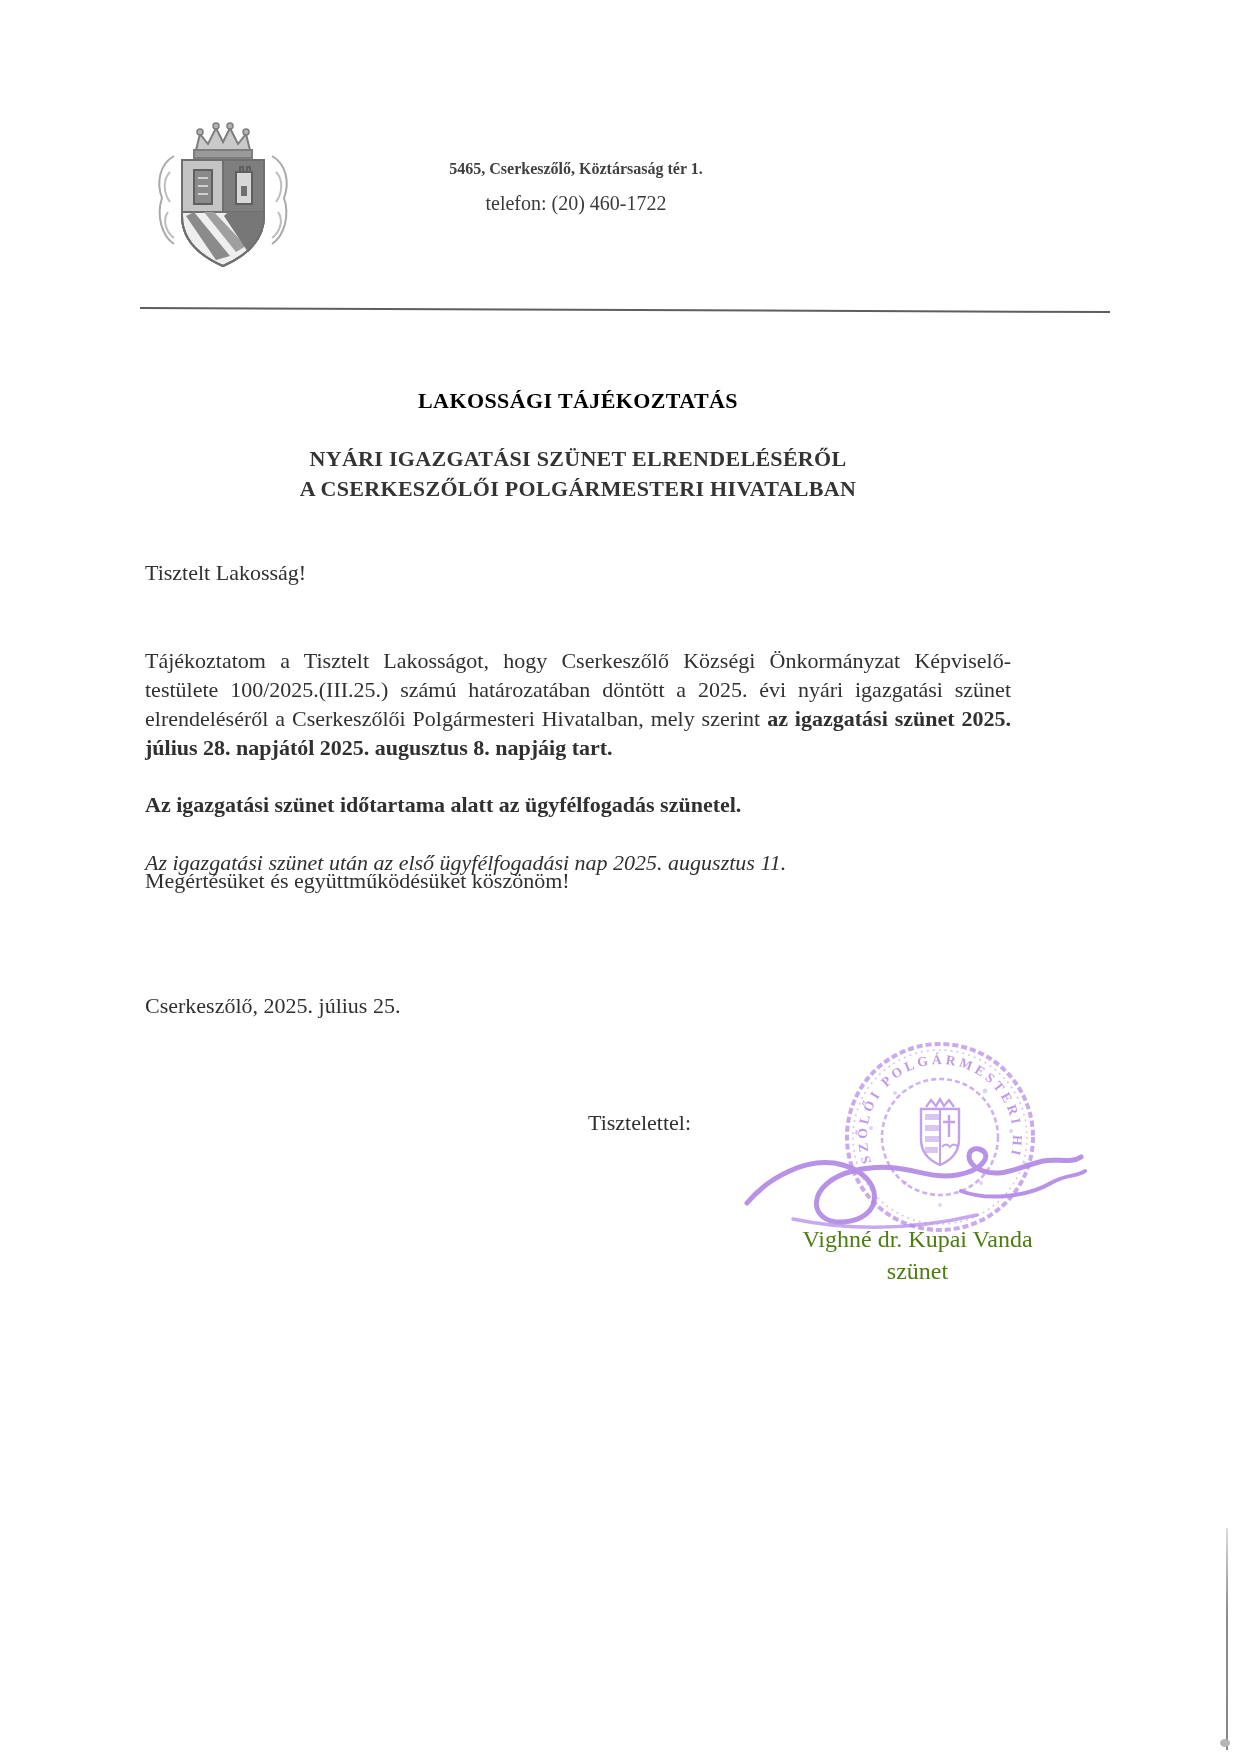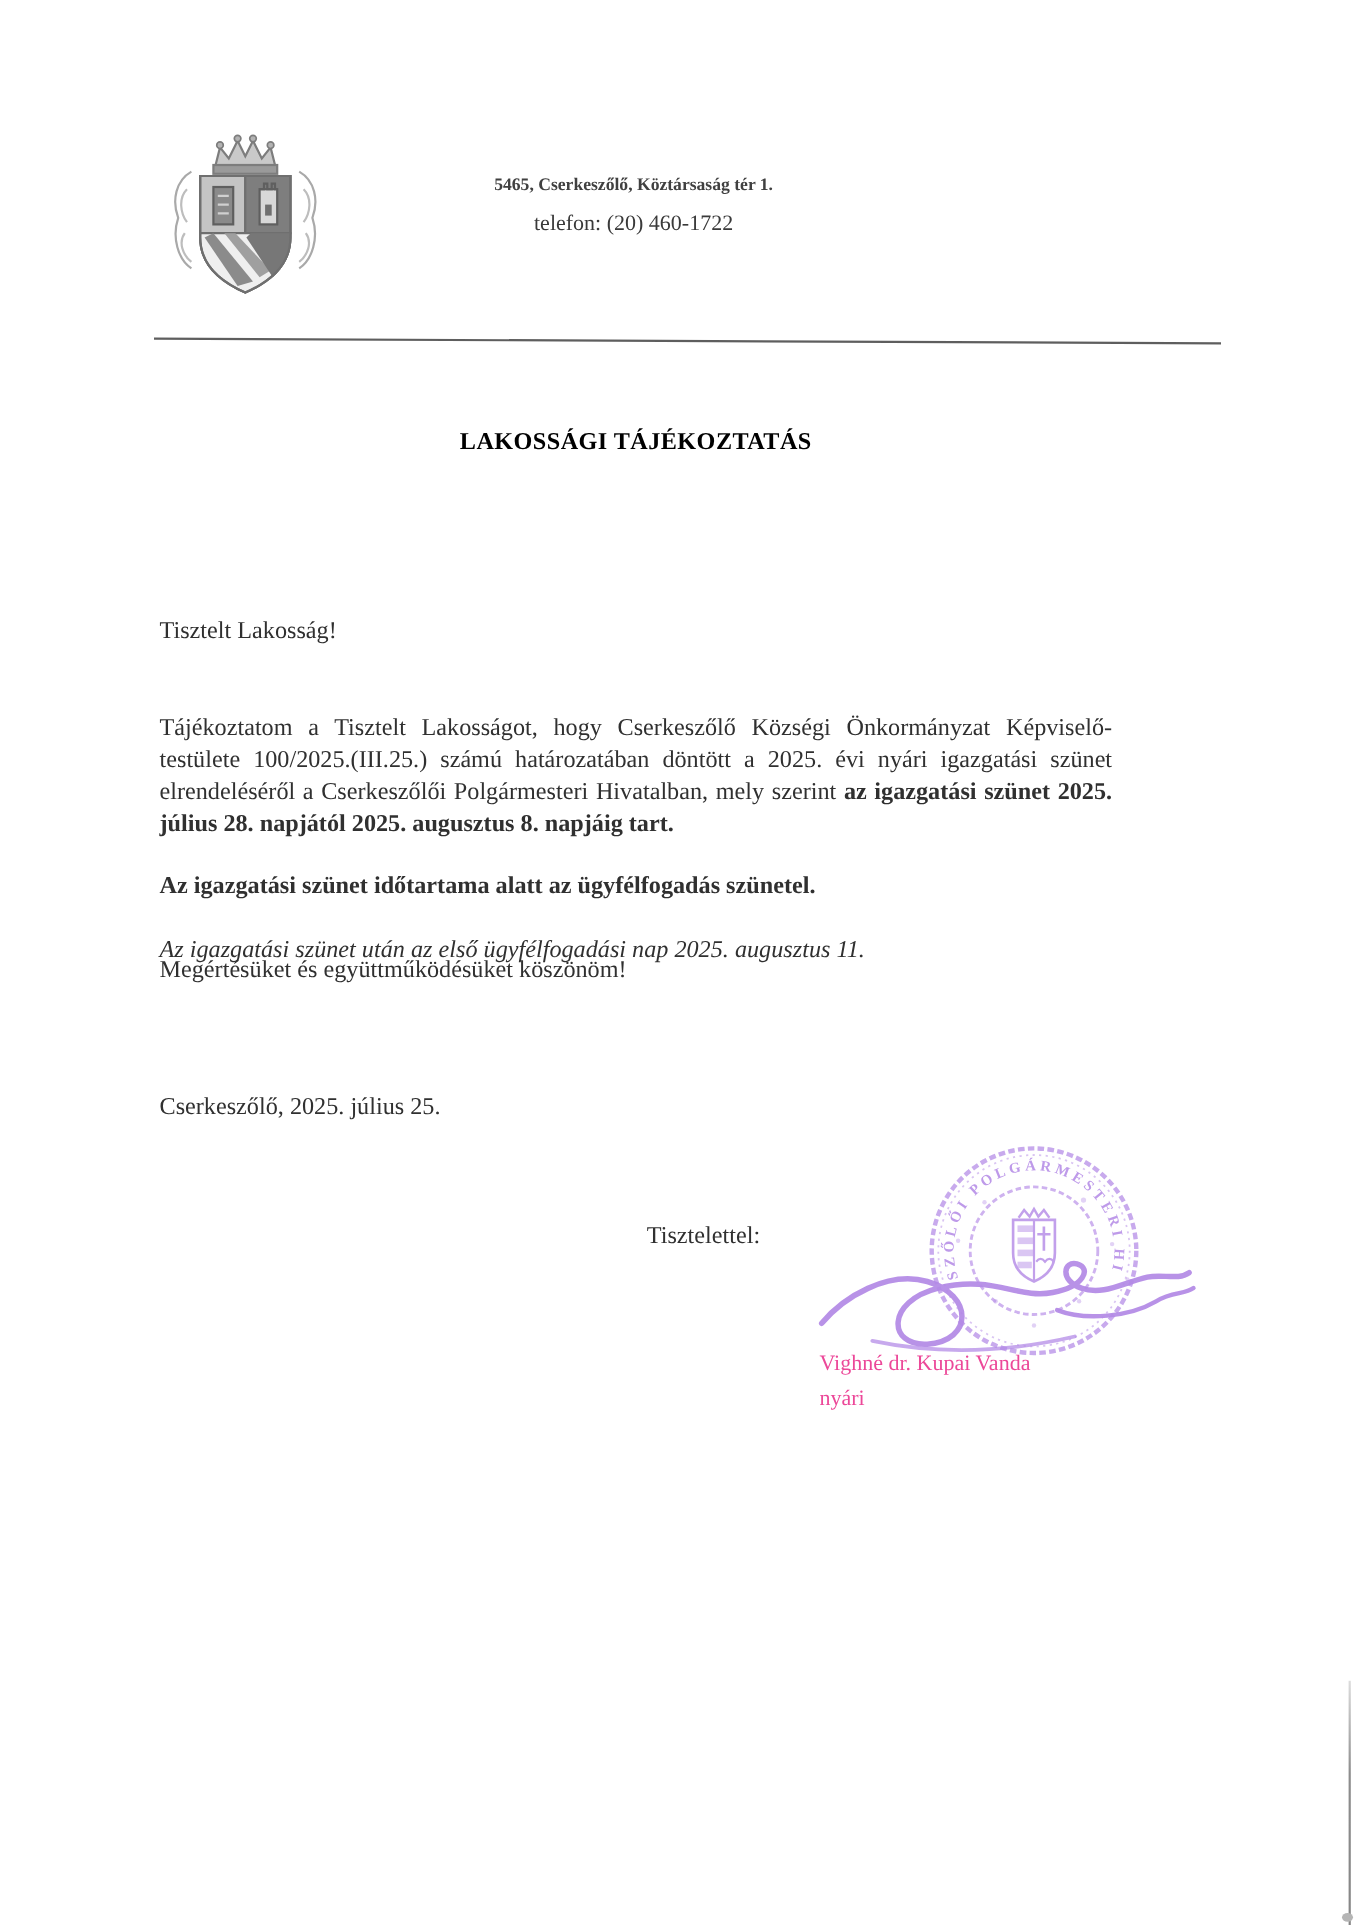--- a/index.html
+++ b/index.html
@@ -24,21 +24,21 @@
   .body-text{font-size:22px;line-height:29px;color:#303030;}
   .salutation{left:145px;top:558px;width:866px;}
   .para1{left:145px;top:646px;width:866px;text-align:justify;}
   .para2{left:145px;top:790px;width:866px;font-weight:bold;}
   .para3{left:145px;top:848px;width:866px;font-style:italic;}
   .para4{left:145px;top:866px;width:866px;font-family:Liberation Serif, serif;}
   .dateline{left:145px;top:991px;width:866px;}
   .closing{left:588px;top:1108px;}
 
   .stamp-wrap{left:735px;top:1033px;width:360px;height:208px;pointer-events:none;}
-  .signer-block{left:745px;top:1223px;width:345px;text-align:left;font-size:20px;line-height:32px;color:#ec4899;}
+  .signer-block{left:745px;top:1223px;width:345px;text-align:center;font-size:24px;line-height:32px;color:#4d7c0f;}
 
   .scan-line{left:1226px;top:1528px;width:2px;height:222px;
     background:linear-gradient(to bottom, rgba(140,140,140,.30), #8d8d8d 38%, #868686);}
   .scan-dot{left:1220px;top:1739px;width:10px;height:8px;border-radius:50%;background:#b5b5b5;}
 </style>
 </head>
 <body>
 
 <div class="page">
 
@@ -80,20 +80,24 @@
   </svg>
 
   <div class="abs header-text">
     <div class="org-address">5465, Cserkeszőlő, Köztársaság tér 1.</div>
     <div class="org-phone">telefon: (20) 460-1722</div>
   </div>
 
   <div class="abs divider"></div>
 
   <div class="abs doc-title">LAKOSSÁGI TÁJÉKOZTATÁS</div>
+  <div class="abs doc-subtitle">
+    <div>NYÁRI IGAZGATÁSI SZÜNET ELRENDELÉSÉRŐL</div>
+    <div>A CSERKESZŐLŐI POLGÁRMESTERI HIVATALBAN</div>
+  </div>
 
   <div class="abs body-text salutation">Tisztelt Lakosság!</div>
 
   <div class="abs body-text para1"><span>Tájékoztatom a Tisztelt Lakosságot, hogy Cserkeszőlő Községi Önkormányzat Képviselő-testülete 100/2025.(III.25.) számú határozatában döntött a 2025. évi nyári igazgatási szünet elrendeléséről a Cserkeszőlői Polgármesteri Hivatalban, mely szerint </span><span class="bold">az igazgatási szünet 2025. július 28. napjától 2025. augusztus 8. napjáig tart.</span></div>
 
   <div class="abs body-text para2">Az igazgatási szünet időtartama alatt az ügyfélfogadás szünetel.</div>
   <div class="abs body-text para3">Az igazgatási szünet után az első ügyfélfogadási nap 2025. augusztus 11.</div>
   <div class="abs body-text para4">Megértésüket és együttműködésüket köszönöm!</div>
   <div class="abs body-text dateline">Cserkeszőlő, 2025. július 25.</div>
   <div class="abs body-text closing">Tisztelettel:</div>
@@ -136,19 +140,19 @@
 
     <g stroke="#b389e6" stroke-width="5" fill="none" stroke-linecap="round" opacity="0.92">
       <path d="M 12 170 C 32 146 72 122 108 132 C 150 144 150 186 108 189 C 72 191 70 150 118 138 C 168 126 190 148 222 142 C 250 137 258 120 244 116 C 232 113 228 131 248 138 C 268 145 286 133 308 128 C 322 125 336 131 346 124"></path>
       <path d="M 226 158 C 252 168 292 164 316 150 C 331 141 342 144 350 138" stroke-width="4"></path>
       <path d="M 58 186 C 120 199 182 196 242 182" stroke-width="3.4" opacity="0.8"></path>
     </g>
   </svg>
 
   <div class="abs signer-block">
     <div>Vighné dr. Kupai Vanda</div>
-    <div>nyári</div>
+    <div>szünet</div>
   </div>
 
   <div class="abs scan-line"></div>
   <div class="abs scan-dot"></div>
 
 </div>
 
 </body></html>

